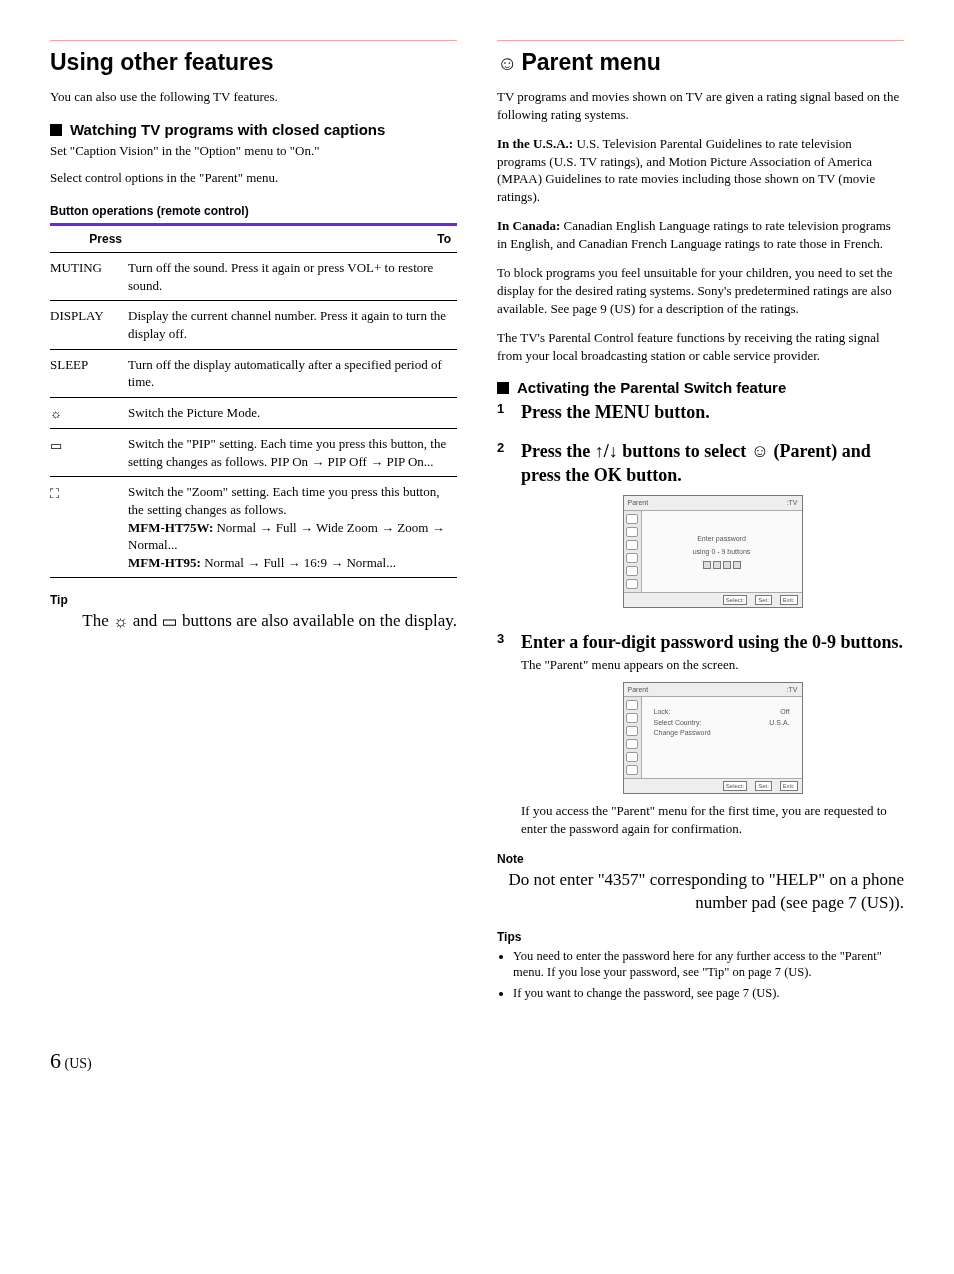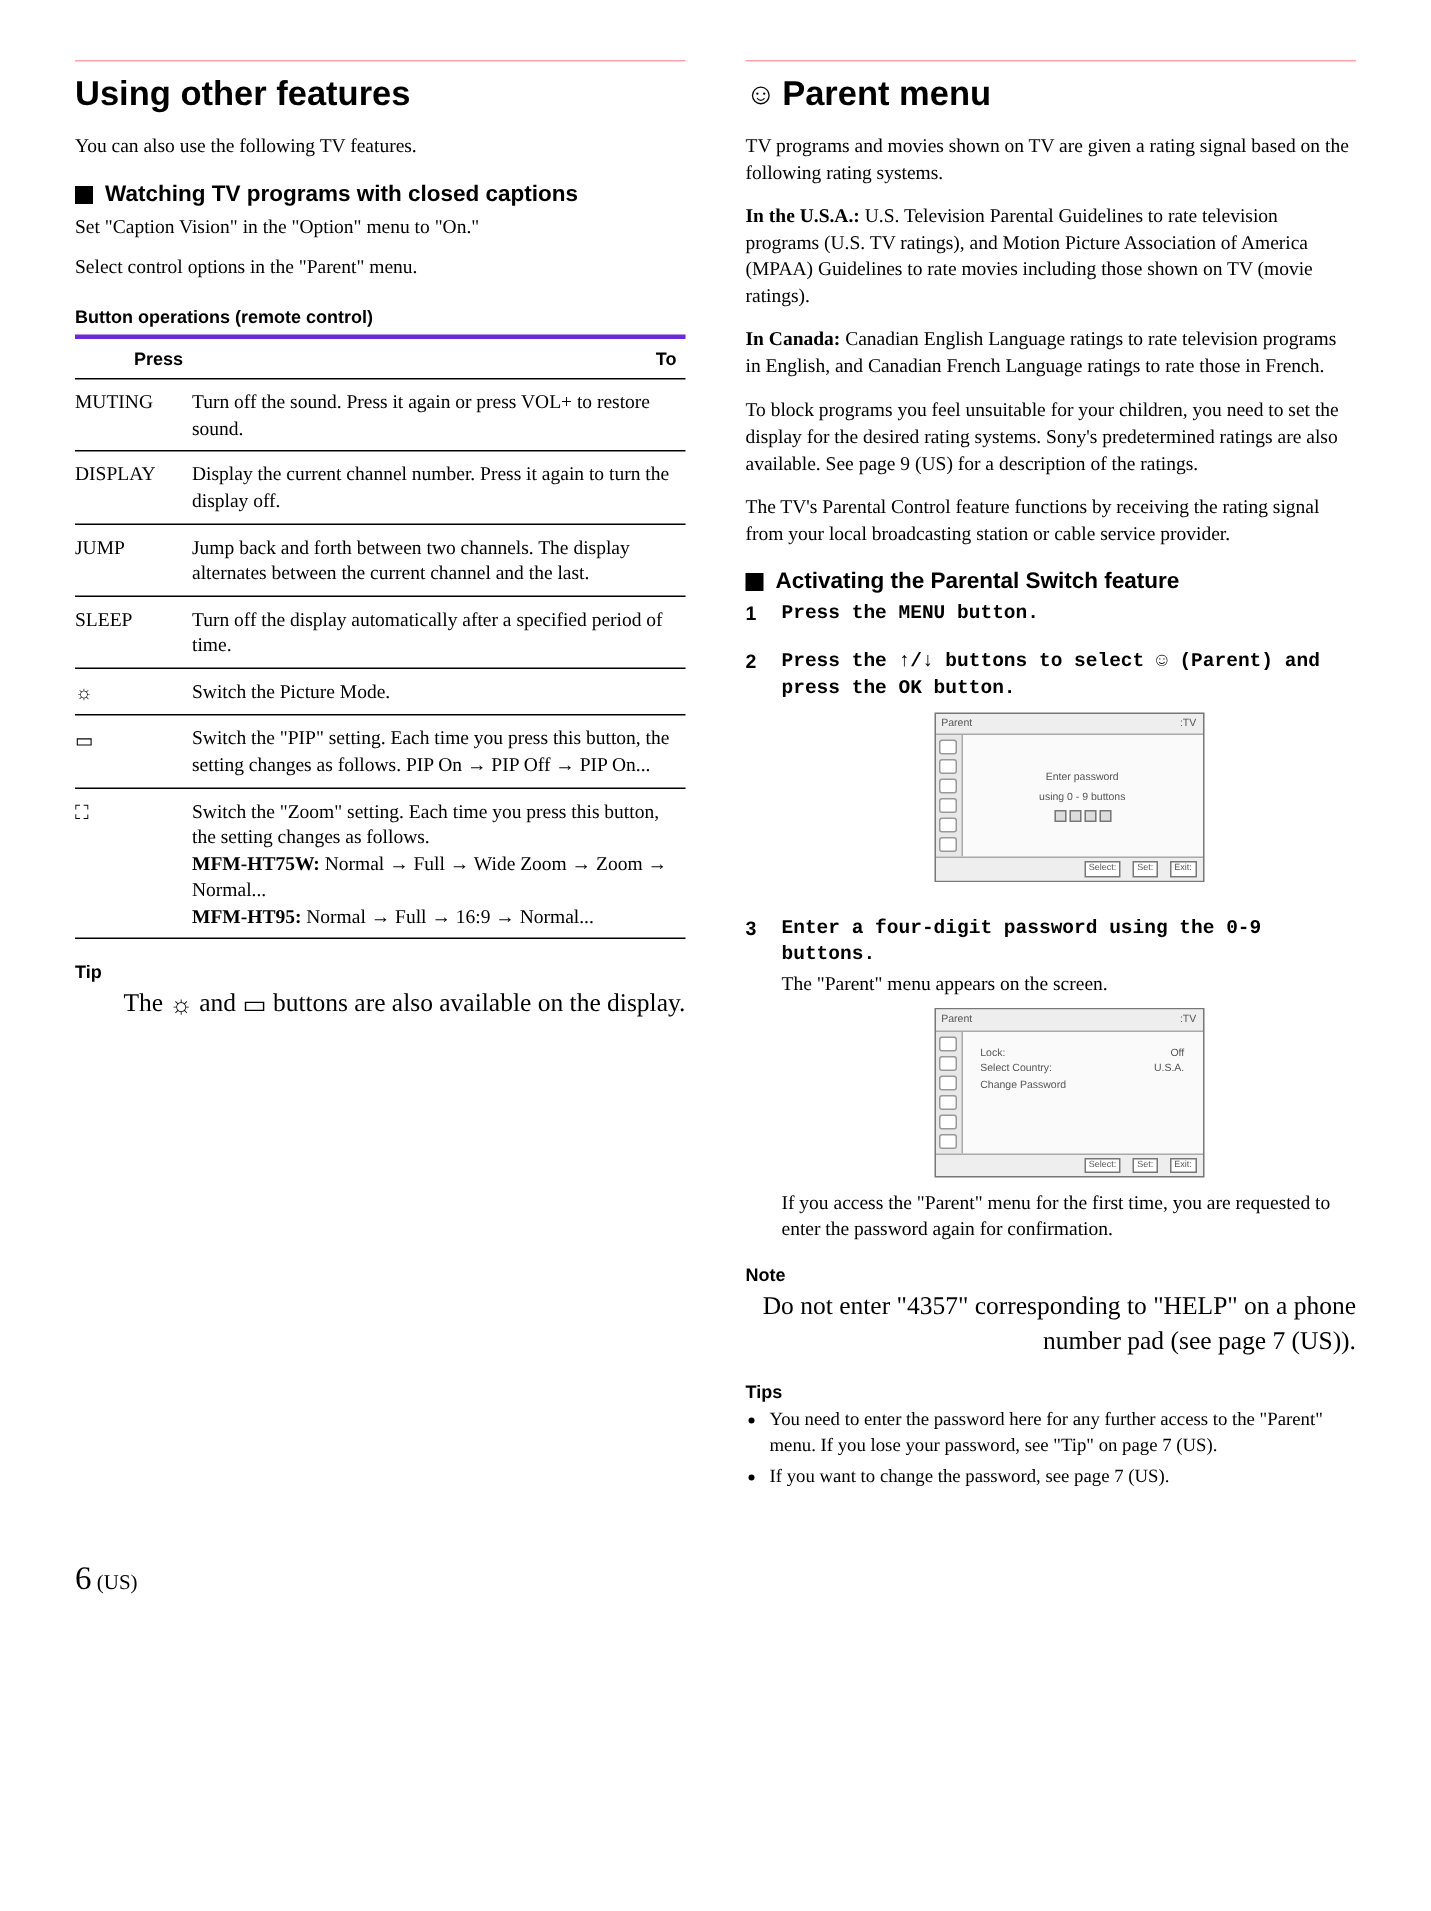--- a/index.html
+++ b/index.html
@@ -76,23 +76,23 @@
   ol.steps > li { display:flex; gap:10px; margin: 0 0 14px 0; }
   ol.steps > li::before {
     counter-increment: step;
     content: counter(step);
     font-family: Arial, Helvetica, sans-serif;
     font-weight: bold;
     font-size: 13px;
     min-width: 14px;
   }
   .step-main {
-    font-family: Liberation Mono, monospace;
-    font-weight: bold;
-    font-size: 13px;
+    font-family: Liberation Serif, serif;
+    font-weight: bold;
+    font-size: 18px;
   }
   .step-body { font-family: "Times New Roman", serif; font-weight: normal; font-size: 13px; margin-top:2px;}
   ul.tips-list { font-size: 12.5px; padding-left: 16px; margin: 2px 0 0 0;}
   ul.tips-list li { margin-bottom: 4px; }
   .screenshot {
     width: 180px;
     margin: 8px auto 8px auto;
     border: 1px solid #777;
     font-family: Arial, sans-serif;
     font-size: 7px;
@@ -156,24 +156,20 @@
         </tr>
       </thead>
       <tbody>
         <tr>
           <td>MUTING</td>
           <td>Turn off the sound. Press it again or press VOL+ to restore sound.</td>
         </tr>
         <tr>
           <td>DISPLAY</td>
           <td>Display the current channel number. Press it again to turn the display off.</td>
-        </tr>
-        <tr>
-          <td>JUMP</td>
-          <td>Jump back and forth between two channels. The display alternates between the current channel and the last.</td>
         </tr>
         <tr>
           <td>SLEEP</td>
           <td>Turn off the display automatically after a specified period of time.</td>
         </tr>
         <tr>
           <td><span class="icon">☼</span></td>
           <td>Switch the Picture Mode.</td>
         </tr>
         <tr>

